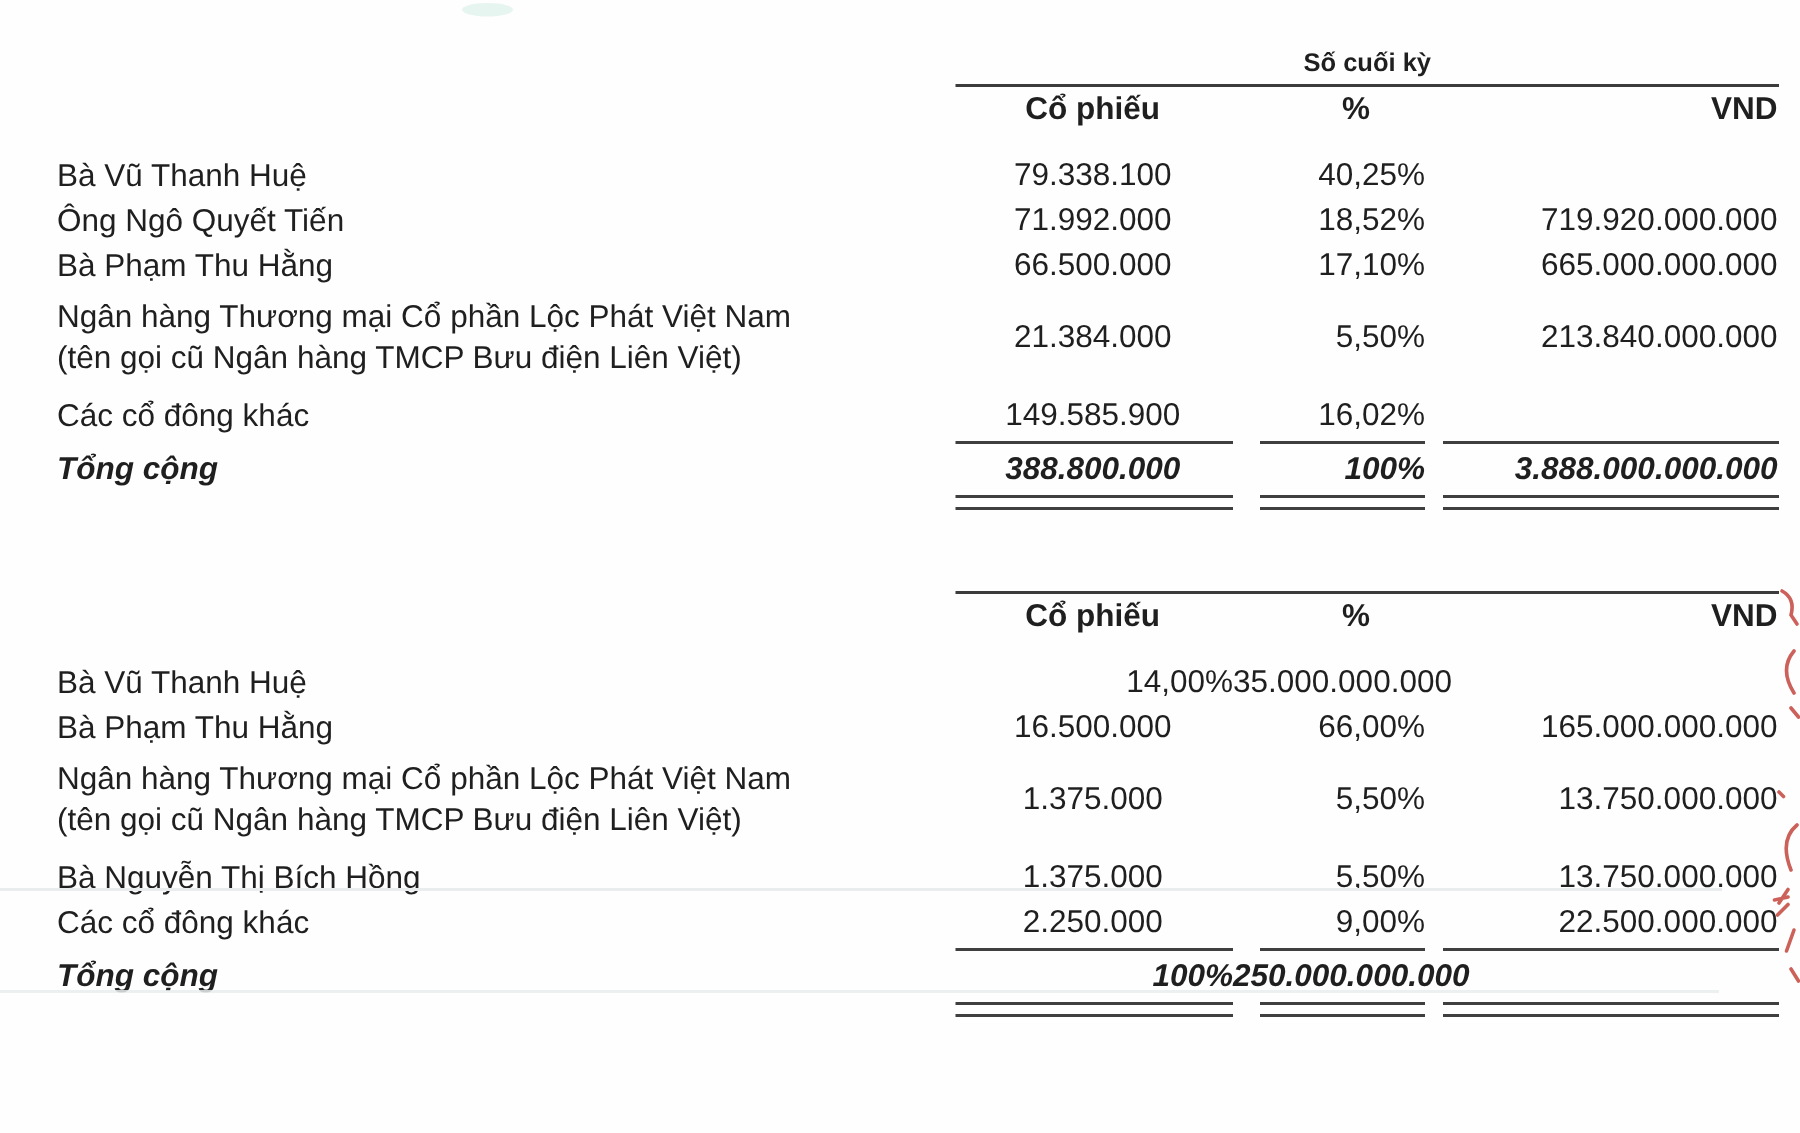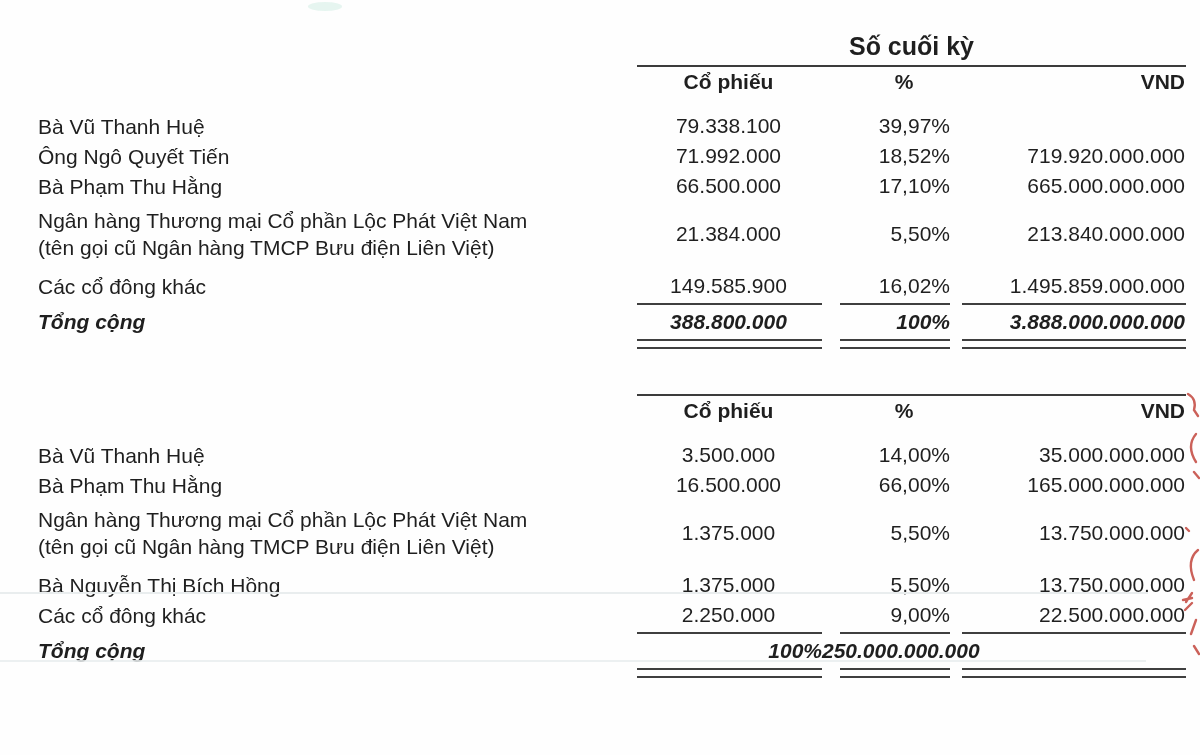--- a/index.html
+++ b/index.html
@@ -16,21 +16,21 @@
 
   .row{display:grid;grid-template-columns:637px 185px 128px 236px;align-items:center;}
   .cell{font-size:21px;}
   .name{padding-left:38px;text-align:left;line-height:27px;}
   .num{text-align:right;}
   .shares{padding-right:2px;text-align:center;}
   .pct{padding-right:0;}
   .vnd{padding-right:1px;}
 
   .period-row{display:grid;grid-template-columns:637px 549px 14px;}
-  .period-title{font-size:25px;font-weight:bold;text-align:center;padding-bottom:4px;}
+  .period-title{font-size:17px;font-weight:bold;text-align:center;padding-bottom:4px;}
   .head-rule{position:relative;height:0;}
   .head-rule .line{margin-left:637px;width:549px;border-top:2px solid #3c3c3c;}
   .col-head{font-weight:bold;padding-top:5px;padding-bottom:2px;}
   .col-head .pct-h{text-align:center;padding-left:36px;}
 
   .body-rows{margin-top:15px;}
   .r-single{height:30px;}
   .r-bank{margin-top:4px;margin-bottom:8px;}
   .r-bank .name{padding-top:2px;padding-bottom:2px;}
   .rule-row{height:4px;}
@@ -71,21 +71,21 @@
       <div class="cell"></div>
       <div class="cell num shares">Cổ phiếu</div>
       <div class="cell pct-h">%</div>
       <div class="cell num vnd">VND</div>
     </div>
 
     <div class="body-rows">
       <div class="row r-single">
         <div class="cell name">Bà Vũ Thanh Huệ</div>
         <div class="cell num shares">79.338.100</div>
-        <div class="cell num pct">39,97%</div>
+        <div class="cell num pct">40,25%</div>
       </div>
       <div class="row r-single">
         <div class="cell name">Ông Ngô Quyết Tiến</div>
         <div class="cell num shares">71.992.000</div>
         <div class="cell num pct">18,52%</div>
         <div class="cell num vnd">719.920.000.000</div>
       </div>
       <div class="row r-single">
         <div class="cell name">Bà Phạm Thu Hằng</div>
         <div class="cell num shares">66.500.000</div>
@@ -98,21 +98,20 @@
           <div>(tên gọi cũ Ngân hàng TMCP Bưu điện Liên Việt)</div>
         </div>
         <div class="cell num shares">21.384.000</div>
         <div class="cell num pct">5,50%</div>
         <div class="cell num vnd">213.840.000.000</div>
       </div>
       <div class="row r-single">
         <div class="cell name">Các cổ đông khác</div>
         <div class="cell num shares">149.585.900</div>
         <div class="cell num pct">16,02%</div>
-        <div class="cell num vnd">1.495.859.000.000</div>
       </div>
 
       <div class="row rule-row">
         <div></div>
           <div class="seg"></div>
           <div class="seg seg-pct"></div>
           <div class="seg seg-vnd"></div>
       </div>
       <div class="row total-row">
         <div class="cell name">Tổng cộng</div>
@@ -140,21 +139,20 @@
     <div class="row col-head">
       <div class="cell"></div>
       <div class="cell num shares">Cổ phiếu</div>
       <div class="cell pct-h">%</div>
       <div class="cell num vnd">VND</div>
     </div>
 
     <div class="body-rows">
       <div class="row r-single">
         <div class="cell name">Bà Vũ Thanh Huệ</div>
-        <div class="cell num shares">3.500.000</div>
         <div class="cell num pct">14,00%</div>
         <div class="cell num vnd">35.000.000.000</div>
       </div>
       <div class="row r-single">
         <div class="cell name">Bà Phạm Thu Hằng</div>
         <div class="cell num shares">16.500.000</div>
         <div class="cell num pct">66,00%</div>
         <div class="cell num vnd">165.000.000.000</div>
       </div>
       <div class="row r-bank">

